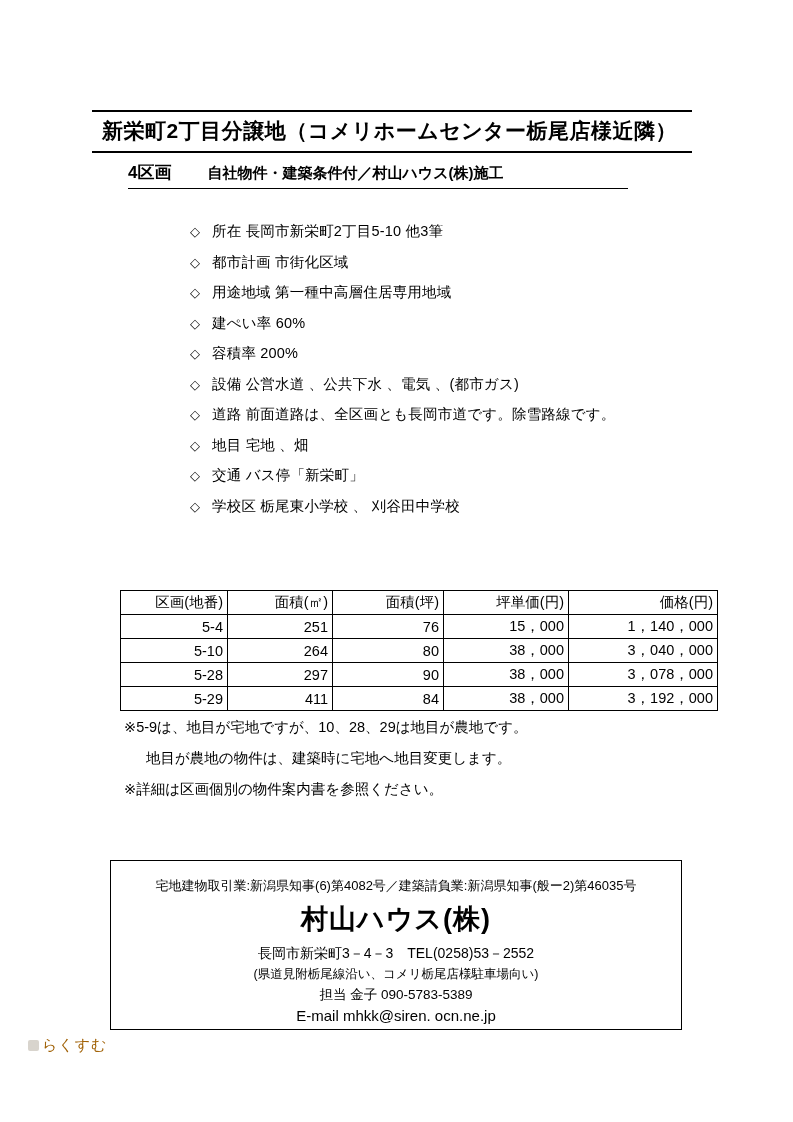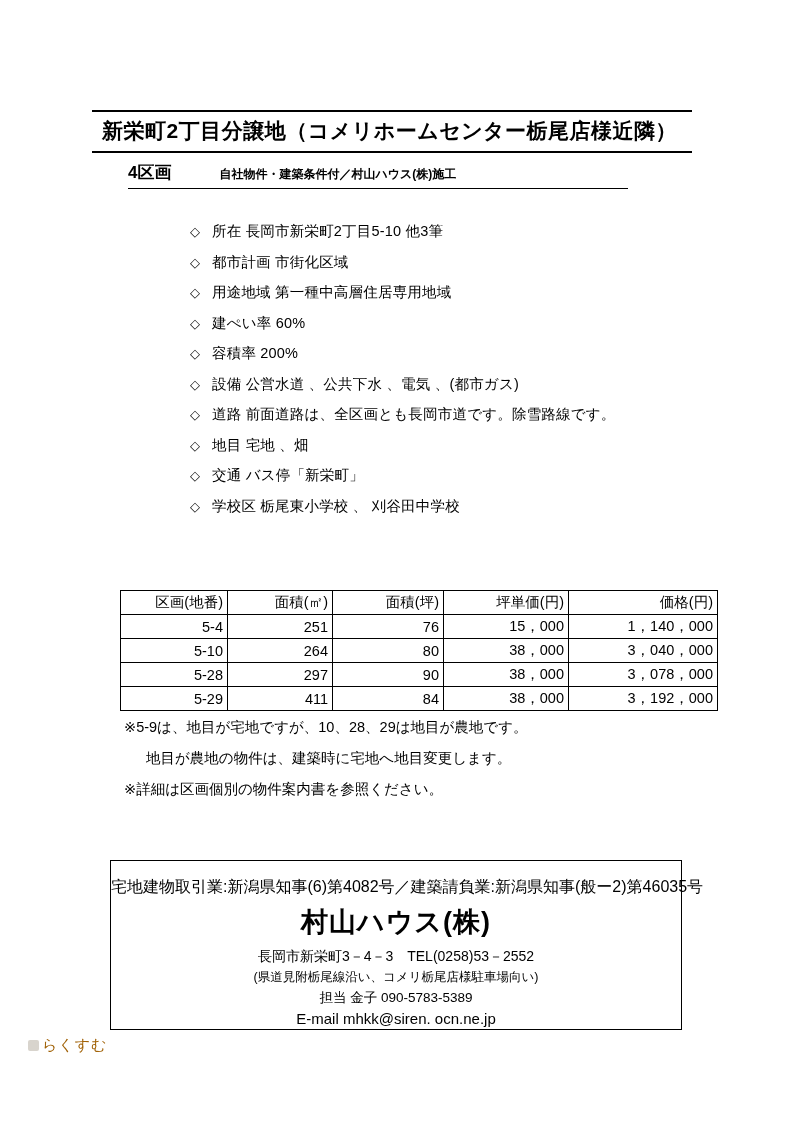--- a/index.html
+++ b/index.html
@@ -50,24 +50,24 @@
     display: flex;
     align-items: baseline;
   }
   .subtitle-row .sub-left {
     font-size: 17px;
     font-weight: bold;
     white-space: nowrap;
     margin-top: 6px;
   }
   .subtitle-row .sub-right {
-    font-size: 12px;
+    font-size: 15px;
     font-weight: bold;
     white-space: nowrap;
-    margin-left: 48px;
+    margin-left: 36px;
   }
 
   
   .bullets {
     position: absolute;
     left: 190px;
     top: 222px;
     width: 560px;
   }
   .bullet-item {
@@ -131,21 +131,21 @@
     position: absolute;
     left: 110px;
     top: 860px;
     width: 572px;
     height: 170px;
     border: 1.5px solid #000;
     box-sizing: border-box;
     text-align: center;
   }
   .footer-license {
-    font-size: 16px;
+    font-size: 13px;
     margin-top: 16px;
     white-space: nowrap;
   }
   .footer-company {
     font-size: 27px;
     font-weight: bold;
     margin-top: 6px;
     letter-spacing: 1px;
   }
   .footer-addr {

